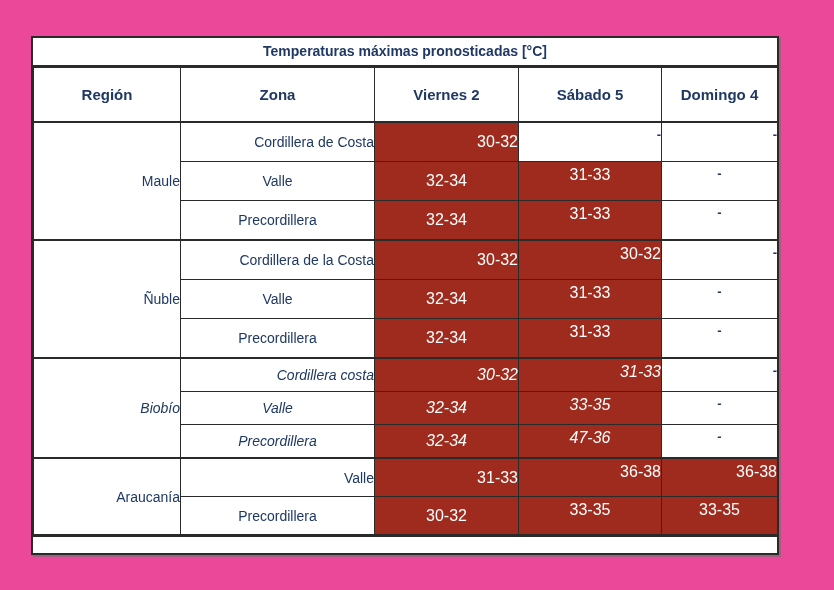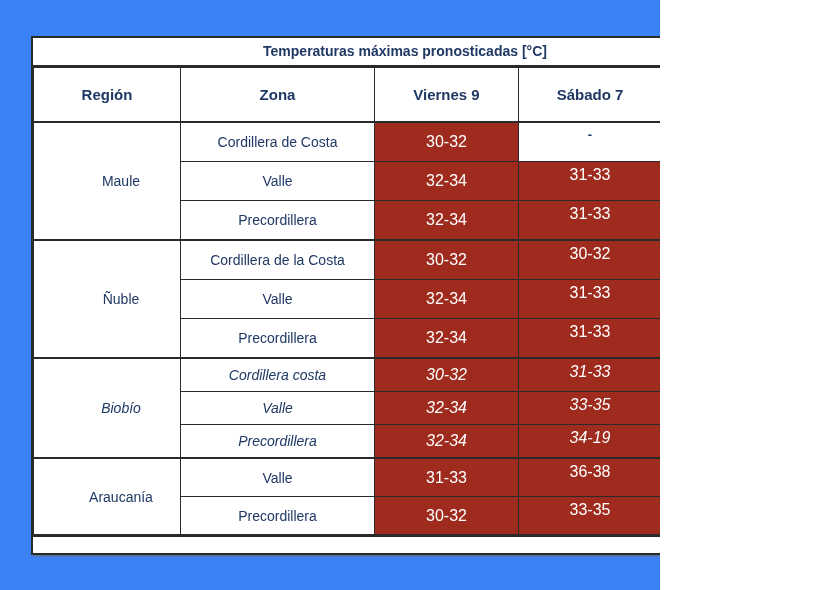--- a/index.html
+++ b/index.html
@@ -1,17 +1,17 @@
 <!DOCTYPE html>
 <html><head>
 <meta charset="utf-8">
 <style>
   html, body { margin:0; padding:0; background:#ffffff; }
   body { width:834px; height:590px; font-family:"Liberation Sans", sans-serif; }
-  .canvas { position:relative; width:660px; height:590px; background:#3b82f6; overflow:hidden; }
+  .canvas { position:relative; width:834px; height:590px; background:#ec4899; overflow:hidden; }
 
   .forecast-table {
     position:absolute; left:31px; top:36px; width:744px;
     background:#ffffff;
     border:2px solid #2a2a2a;
     box-shadow:2px 2px 0 rgba(110,110,110,0.55);
   }
 
   .title-bar {
     height:27px; line-height:27px; text-align:center;
@@ -25,21 +25,21 @@
     height:27px; font-size:15px; font-weight:bold; color:#1F3864;
     border:1px solid #2a2a2a; border-bottom:2px solid #2a2a2a;
     background:#ffffff; padding:13px;
   }
 
   td {
     border:1px solid #2a2a2a; text-align:center; color:#1F3864;
     vertical-align:middle; padding:0; background:#ffffff;
   }
 
-  tr.group-start td { border-top:2px solid #2a2a2a; }
+  tr.group-start td { border-top:2px solid #2a2a2a;text-align:right; }
 
   tr.rh-a td { height:34px; }
   tr.rh-b td { height:28px;font-style:italic; }
   tr.rh-c td { height:33px; }
 
   td.region { font-size:14px;padding-left:28px; }
   td.zona   { font-size:14px; }
 
   td.temp { font-size:13px; font-weight:bold; }
   td.temp.red {
@@ -70,22 +70,22 @@
         <col style="width:147px">
           <col style="width:194px">
           <col style="width:144px">
           <col style="width:143px">
           <col style="width:116px">
       </colgroup>
       <thead>
         <tr>
           <th>Región</th>
           <th>Zona</th>
-          <th>Viernes 9</th>
-          <th>Sábado 7</th>
+          <th>Viernes 2</th>
+          <th>Sábado 5</th>
           <th>Domingo 4</th>
         </tr>
       </thead>
       <tbody>
 
         <tr class="rh-a group-start">
           <td class="region" rowspan="3">Maule</td>
           <td class="zona">Cordillera de Costa</td>
           <td class="temp c-vie red">30-32</td>
           <td class="temp c-sab">-</td>
@@ -133,21 +133,21 @@
         </tr>
         <tr class="rh-b">
           <td class="zona">Valle</td>
           <td class="temp c-vie red">32-34</td>
           <td class="temp c-sab red">33-35</td>
           <td class="temp c-dom">-</td>
         </tr>
         <tr class="rh-b">
           <td class="zona">Precordillera</td>
           <td class="temp c-vie red">32-34</td>
-          <td class="temp c-sab red">34-19</td>
+          <td class="temp c-sab red">47-36</td>
           <td class="temp c-dom">-</td>
         </tr>
 
         <tr class="rh-c group-start">
           <td class="region" rowspan="2">Araucanía</td>
           <td class="zona">Valle</td>
           <td class="temp c-vie red">31-33</td>
           <td class="temp c-sab red">36-38</td>
           <td class="temp c-dom red">36-38</td>
         </tr>

